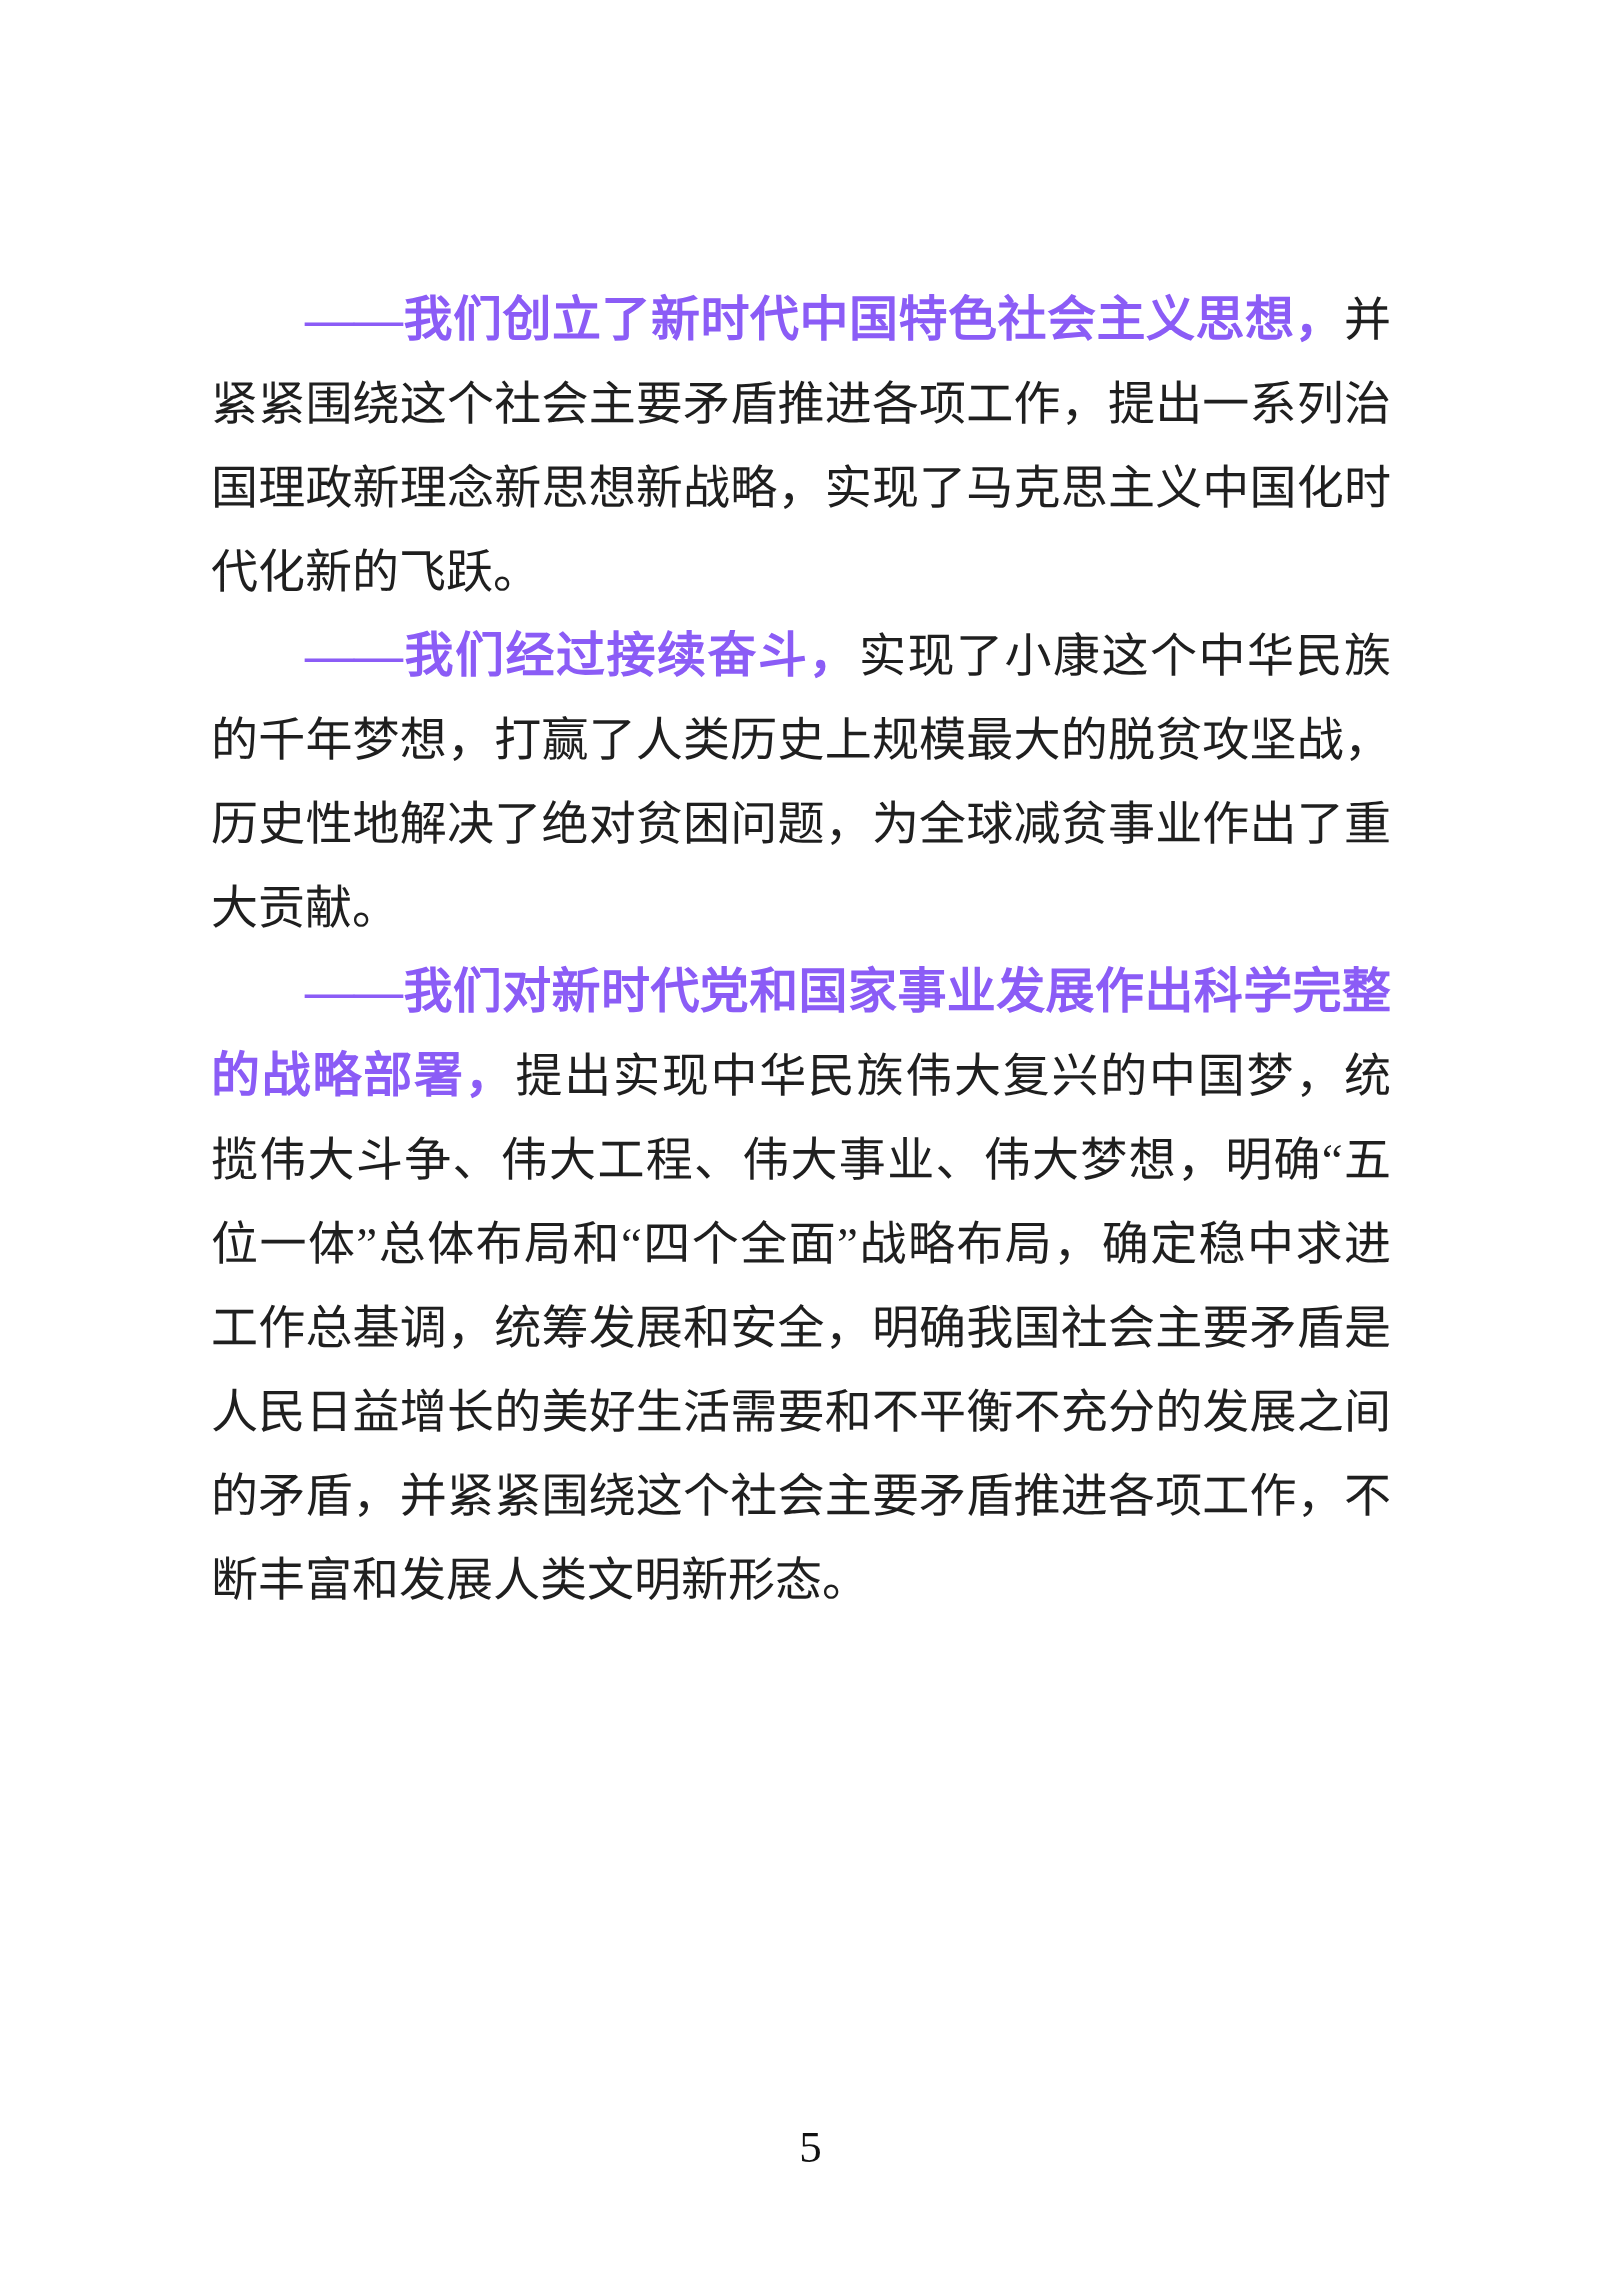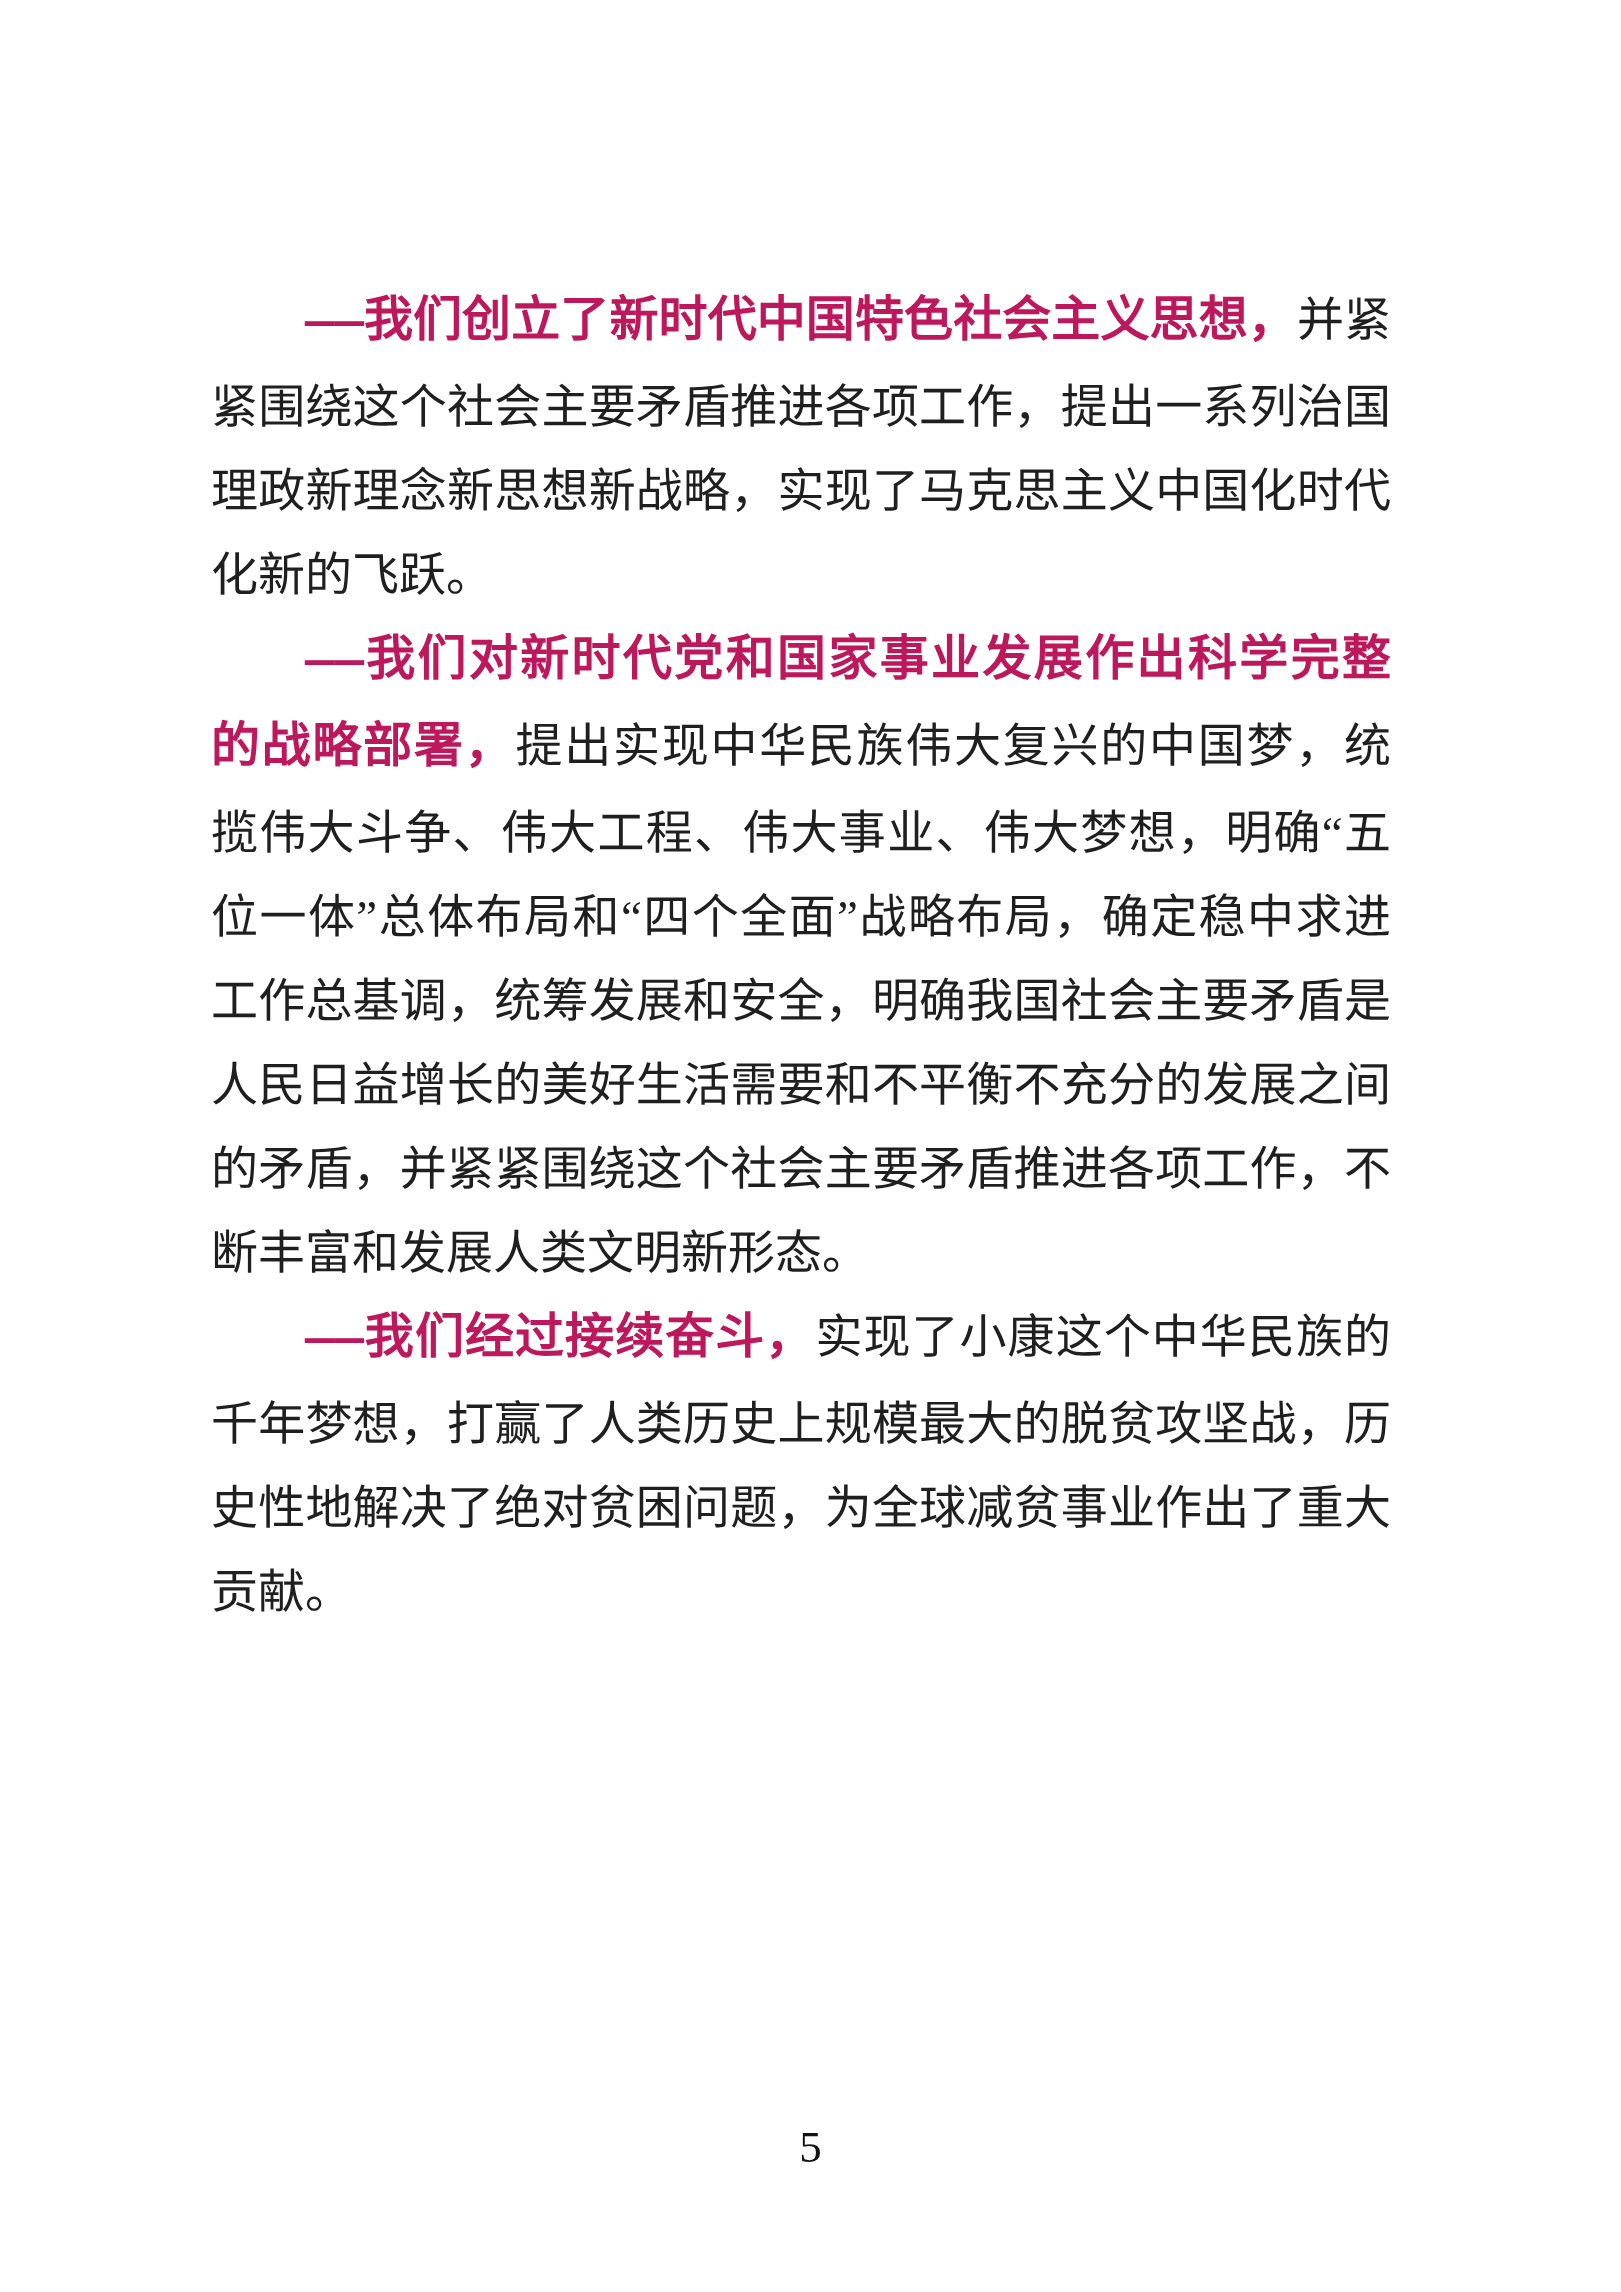--- a/index.html
+++ b/index.html
@@ -25,24 +25,24 @@
     padding: 0;
     font-family: "Liberation Serif", serif;
     font-size: 47px;
     line-height: 84px;
     color: #1f1f1f;
     text-align: justify;
     text-justify: inter-character;
     text-indent: 2em;
   }
   .para .lead {
-    font-family: Liberation Mono, monospace;
+    font-family: Liberation Serif, serif;
     font-weight: 700;
     font-size: 49px;
-    color: #be185d;
+    color: #8b5cf6;
   }
   .page-number {
     position: absolute;
     left: 0;
     top: 2119px;
     width: 100%;
     text-align: center;
     font-family: "Liberation Serif", serif;
     font-size: 45px;
     line-height: 57px;
@@ -51,21 +51,21 @@
 </style>
 </head>
 <body>
 
 <div class="page">
   <div class="content">
 
     <p class="para"><span class="lead">——我们创立了新时代中国特色社会主义思想，</span><span class="rest">并紧紧围绕这个社会主要矛盾推进各项工作，提出一系列治国理政新理念新思想新战略，实现了马克思主义中国化时代化新的飞跃。</span></p>
 
 
+    <p class="para"><span class="lead">——我们经过接续奋斗，</span><span class="rest">实现了小康这个中华民族的千年梦想，打赢了人类历史上规模最大的脱贫攻坚战，历史性地解决了绝对贫困问题，为全球减贫事业作出了重大贡献。</span></p>
+
     <p class="para"><span class="lead">——我们对新时代党和国家事业发展作出科学完整的战略部署，</span><span class="rest">提出实现中华民族伟大复兴的中国梦，统揽伟大斗争、伟大工程、伟大事业、伟大梦想，明确“五位一体”总体布局和“四个全面”战略布局，确定稳中求进工作总基调，统筹发展和安全，明确我国社会主要矛盾是人民日益增长的美好生活需要和不平衡不充分的发展之间的矛盾，并紧紧围绕这个社会主要矛盾推进各项工作，不断丰富和发展人类文明新形态。</span></p>
-
-    <p class="para"><span class="lead">——我们经过接续奋斗，</span><span class="rest">实现了小康这个中华民族的千年梦想，打赢了人类历史上规模最大的脱贫攻坚战，历史性地解决了绝对贫困问题，为全球减贫事业作出了重大贡献。</span></p>
 
   </div>
 
   <div class="page-number">5</div>
 </div>
 
 
 </body></html>

